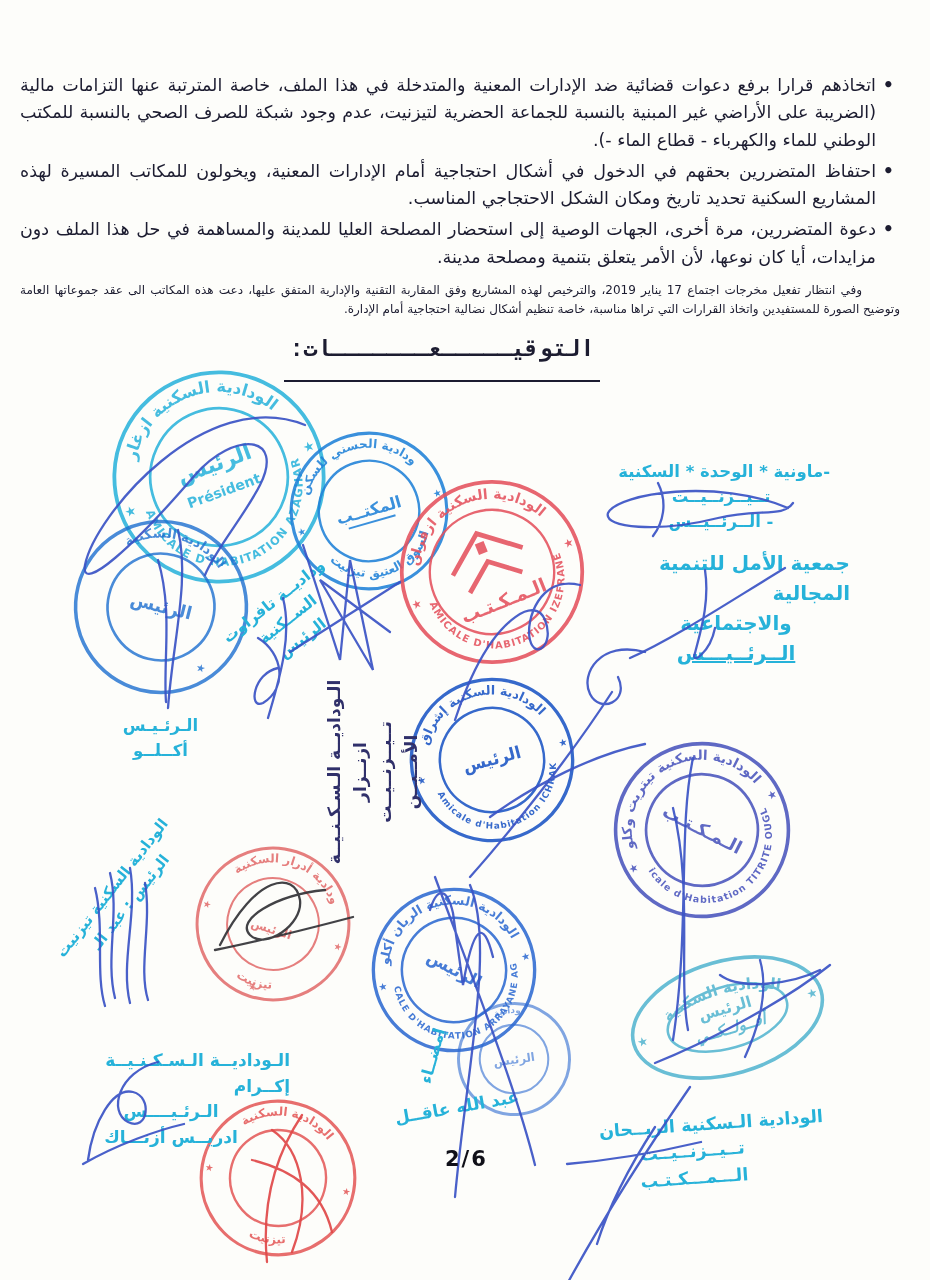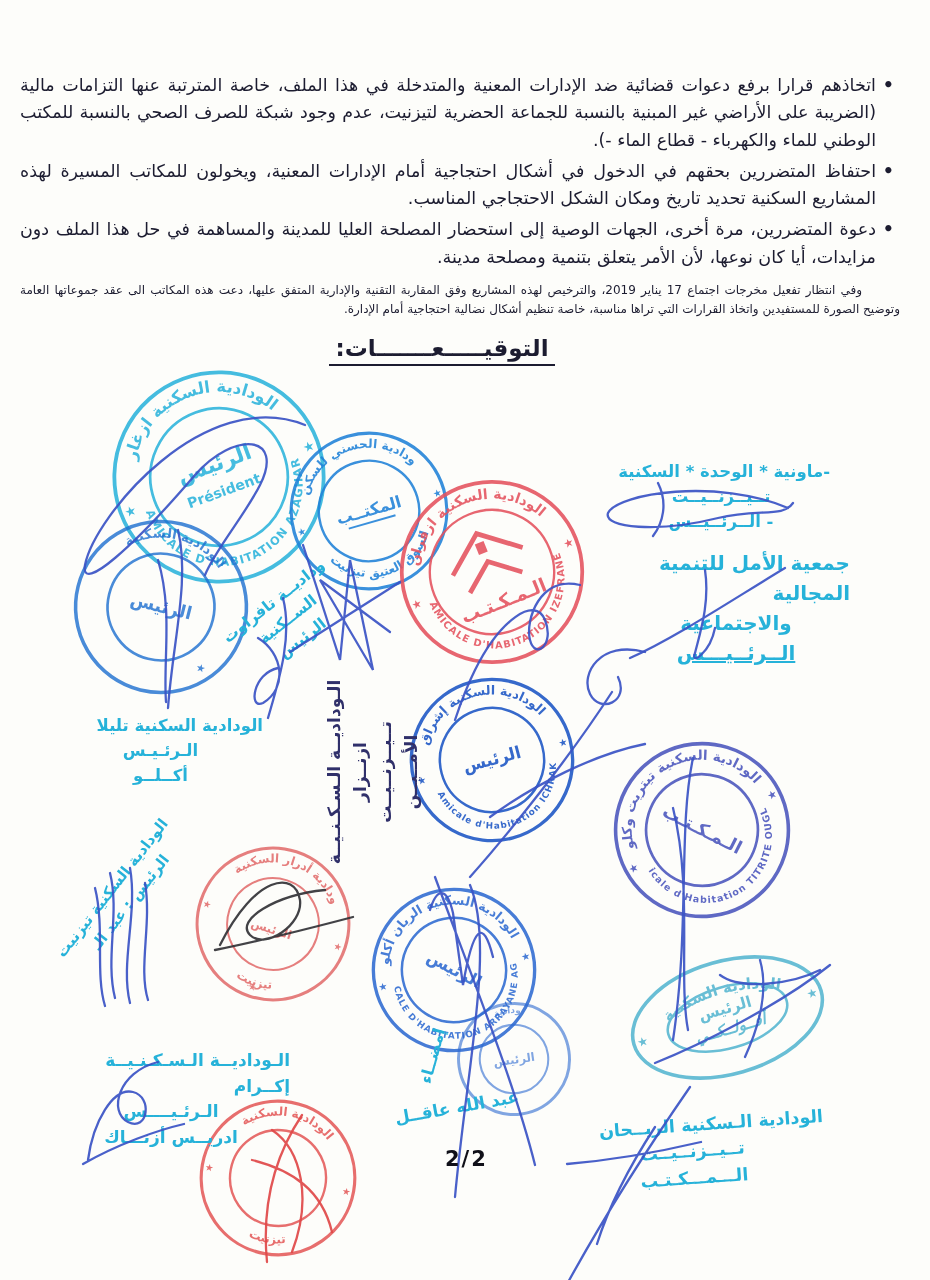--- a/index.html
+++ b/index.html
@@ -7,21 +7,21 @@
   .page{position:relative;width:930px;height:1280px;background:#fdfdfa;overflow:hidden;
         color:#1c1c30;direction:rtl;}
   
   .content{position:absolute;top:72px;right:30px;left:20px;}
   ul.bullets{list-style:none;margin:0;padding:0 6px 0 0;}
   ul.bullets li{position:relative;padding-right:18px;font-size:17.5px;line-height:1.56;
         text-align:justify;margin-bottom:4px;}
   ul.bullets li::before{content:"•";position:absolute;right:0;top:0;font-weight:bold;}
   .para{margin:10px 0 0;font-size:12px;line-height:1.58;text-align:justify;text-indent:38px;}
   .sig-heading{width:fit-content;margin:16px auto 0;transform:translateX(-18px);
-        font-size:23px;font-weight:bold;border-bottom:2.5px solid #1c1c30;padding:0 6px 3px;}
+        font-size:23px;font-weight:bold;border-bottom:2.5px solid #1c1c30;padding:0 6px 17px;font-family:Liberation Mono, monospace;}
   
   .stamp{position:absolute;opacity:.88;}
   .stamp text{font-family:"DejaVu Sans",sans-serif;}
   .arcAr{font-size:15px;font-weight:bold;text-anchor:middle;}
   .arcLa{font-size:10.5px;font-weight:bold;letter-spacing:1.2px;text-anchor:middle;}
   .cAr{font-size:20px;font-weight:bold;text-anchor:middle;}
   .cAr2{font-size:15px;font-weight:bold;text-anchor:middle;}
   .cLa{font-size:13px;font-weight:bold;text-anchor:middle;}
   .star{font-size:12px;text-anchor:middle;}
   
@@ -244,21 +244,20 @@
     <div>الرئيس</div>
   </div>
 
   <div class="hand dark" style="left:322px;top:878px;width:212px;font-size:17px;transform:rotate(-90deg);transform-origin:0 0;">
     <div>الـوداديــة الـسـكـنـيــة ازنــزار</div>
     <div>تــيــزنــيــت</div>
     <div>الأمــيــن</div>
   </div>
 
   <div class="hand" style="left:58px;top:714px;width:205px;font-size:16.5px;">
-    <div class="r">الودادية السكنية تليلا</div>
     <div>الـرئـيـس</div>
     <div>أكــلــو</div>
   </div>
 
   <div class="hand" style="left:42px;top:960px;width:200px;font-size:15px;transform:rotate(-52deg);transform-origin:0 0;">
     <div>الودادية السكنية تيزنيت</div>
     <div>الرئيس : عبد الـ</div>
   </div>
 
   <div class="hand" style="left:52px;top:1008px;width:238px;font-size:17px;margin-top:40px;">
@@ -334,15 +333,15 @@
   </svg>
 
   <svg class="sig" viewBox="0 0 200 230" style="left:505px;top:1072px;width:200px;height:230px">
     <path d="M 185,15 C 140,80 90,160 55,225 M 62,92 C 108,88 162,78 196,70 M 150,55 C 122,98 102,140 92,172"></path>
   </svg>
 
   <svg class="sig red" viewBox="0 0 140 170" style="left:212px;top:1100px;width:140px;height:170px">
     <path d="M 90,15 C 60,60 50,110 55,162 M 40,60 C 80,70 110,90 120,132 M 60,30 C 90,50 100,100 80,152"></path>
   </svg>
 
-  <div class="pageno">2/2</div>
+  <div class="pageno">2/6</div>
 
 </div>
 
 </body></html>

